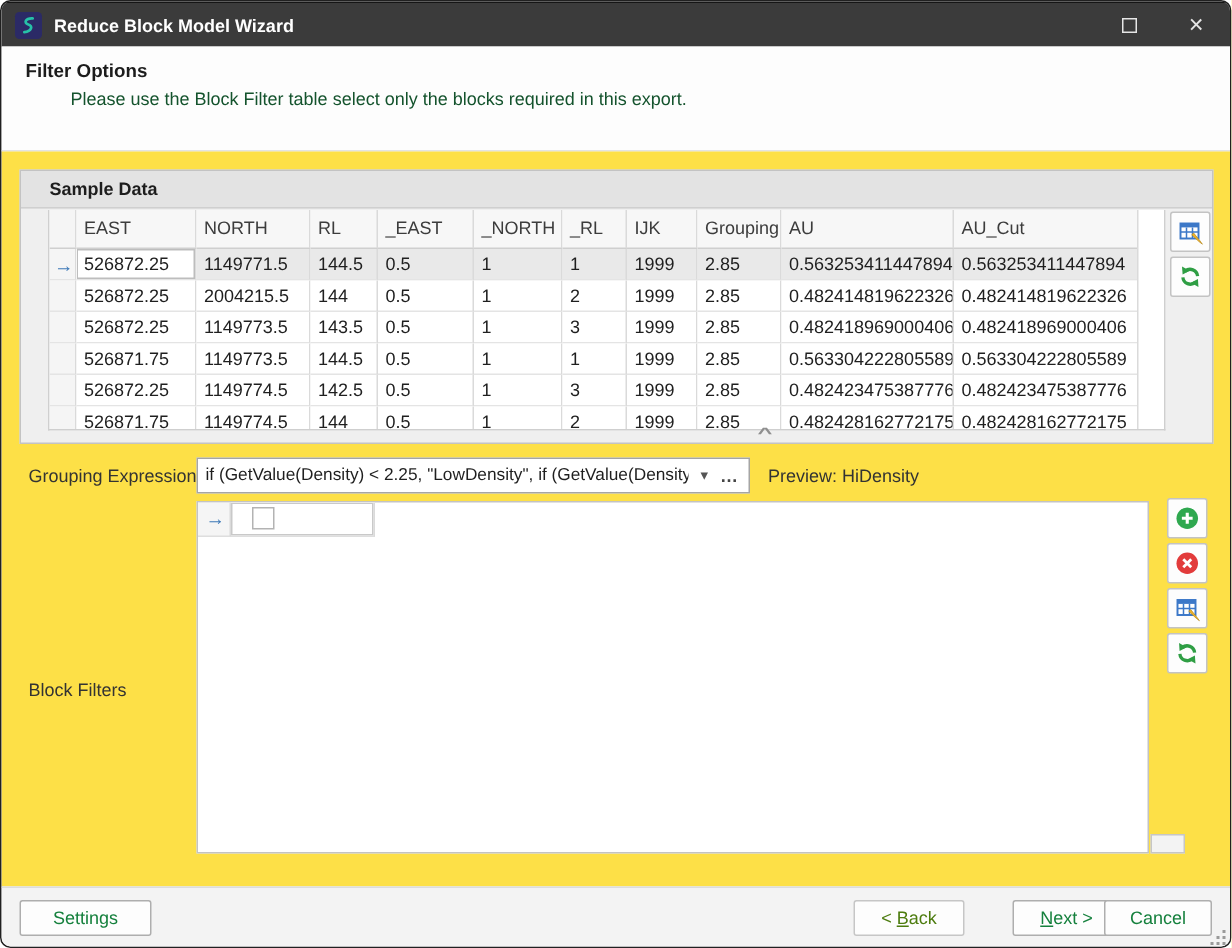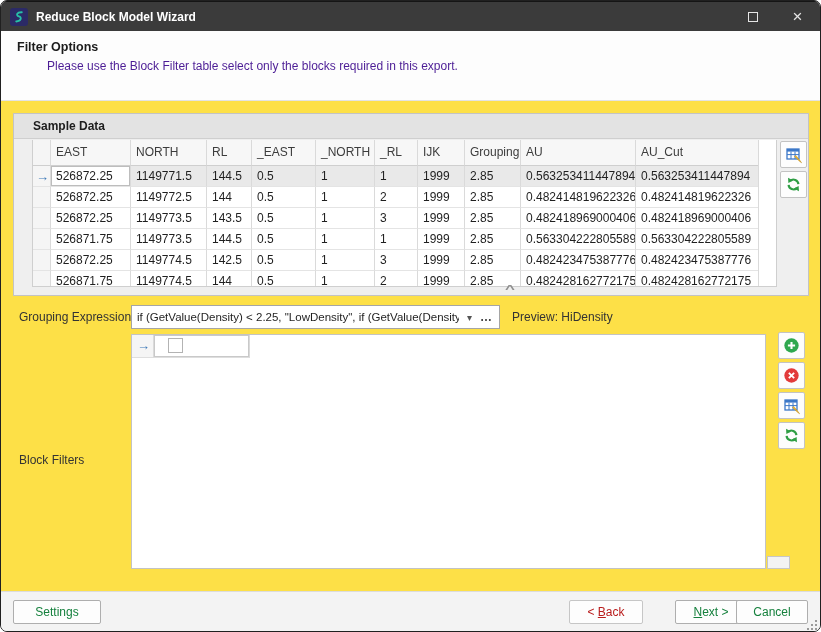--- a/index.html
+++ b/index.html
@@ -14,21 +14,21 @@
   .win-title{color:#ffffff;font-size:12px;font-weight:bold;margin-left:8px;flex:1 1 auto;
              white-space:nowrap;}
   .win-btn{width:45px;height:30px;display:flex;align-items:center;justify-content:center;
            color:#e6e6e6;cursor:default;}
   .max-square{width:10px;height:10px;border:1px solid #e6e6e6;}
   .close-glyph{font-size:17px;line-height:17px;}
   
   .page-header{position:absolute;left:0;top:30px;width:100%;height:70px;background:#fdfdfd;
                border-bottom:1px solid #e3e3e3;}
   .page-title{position:absolute;left:16px;top:9px;font-size:12.5px;font-weight:bold;color:#1c1c1c;}
-  .page-sub{position:absolute;left:46px;top:28px;font-size:12px;color:#4c1d95;}
+  .page-sub{position:absolute;left:46px;top:28px;font-size:12px;color:#14532d;}
   
   .content{position:absolute;left:0;top:100px;width:100%;height:490px;background:#fde047;}
   .lbl{position:absolute;font-size:12px;color:#333;}
   
   .groupbox{position:absolute;left:12px;top:12px;width:796px;height:183px;
             border:1px solid #c3c3c3;background:#efefef;}
   .group-head{height:25px;background:#e3e3e3;border-bottom:1px solid #cfcfcf;
               line-height:25px;padding-left:19px;font-size:12px;font-weight:bold;color:#1d1d1d;}
   
   .sd-table{position:absolute;left:18px;top:26px;width:745px;height:147px;background:#ffffff;
@@ -73,21 +73,21 @@
   .ft-row.sel .ft-cell.enabled{background:#ffffff;box-shadow:inset 0 0 0 1px #c9c9c9;}
   .checkbox{width:15px;height:15px;border:1px solid #b3b3b3;background:#ffffff;margin-top:3px;
             margin-left:8px;cursor:pointer;}
   .ft-corner{position:absolute;left:766px;top:455px;width:23px;height:13px;background:#f3f3f3;
              border:1px solid #c6c6c6;}
   
   .footer{position:absolute;left:0;top:590px;width:100%;height:42px;background:#f3f3f3;
           border-top:1px solid #dcdcdc;}
   .btn{position:absolute;top:8px;height:24px;background:#fdfdfd;border:1px solid #aeaeae;
        border-radius:2px;font-size:12px;color:#15803d;text-align:center;line-height:22px;cursor:pointer;}
-  .btn.disabled{color:#b91c1c;border-color:#c6c6c6;cursor:default;}
+  .btn.disabled{color:#4d7c0f;border-color:#c6c6c6;cursor:default;}
   .mn{text-decoration:underline;}
   .grip{position:absolute;right:3px;bottom:3px;width:13px;height:13px;}
   .grip i{position:absolute;width:2px;height:2px;background:#9a9a9a;}
 </style>
 </head>
 <body>
 
 <div class="window">
 
   <div class="titlebar">
@@ -140,21 +140,21 @@
               <div class="sd-cell val">1</div>
               <div class="sd-cell val">1</div>
               <div class="sd-cell val">1999</div>
               <div class="sd-cell val">2.85</div>
               <div class="sd-cell val">0.563253411447894</div>
               <div class="sd-cell val">0.563253411447894</div>
             </div>
             <div class="sd-row">
               <div class="sd-cell ind"></div>
               <div class="sd-cell val">526872.25</div>
-              <div class="sd-cell val">1149772.5</div>
+              <div class="sd-cell val">2004215.5</div>
               <div class="sd-cell val">144</div>
               <div class="sd-cell val">0.5</div>
               <div class="sd-cell val">1</div>
               <div class="sd-cell val">2</div>
               <div class="sd-cell val">1999</div>
               <div class="sd-cell val">2.85</div>
               <div class="sd-cell val">0.482414819622326</div>
               <div class="sd-cell val">0.482414819622326</div>
             </div>
             <div class="sd-row">

